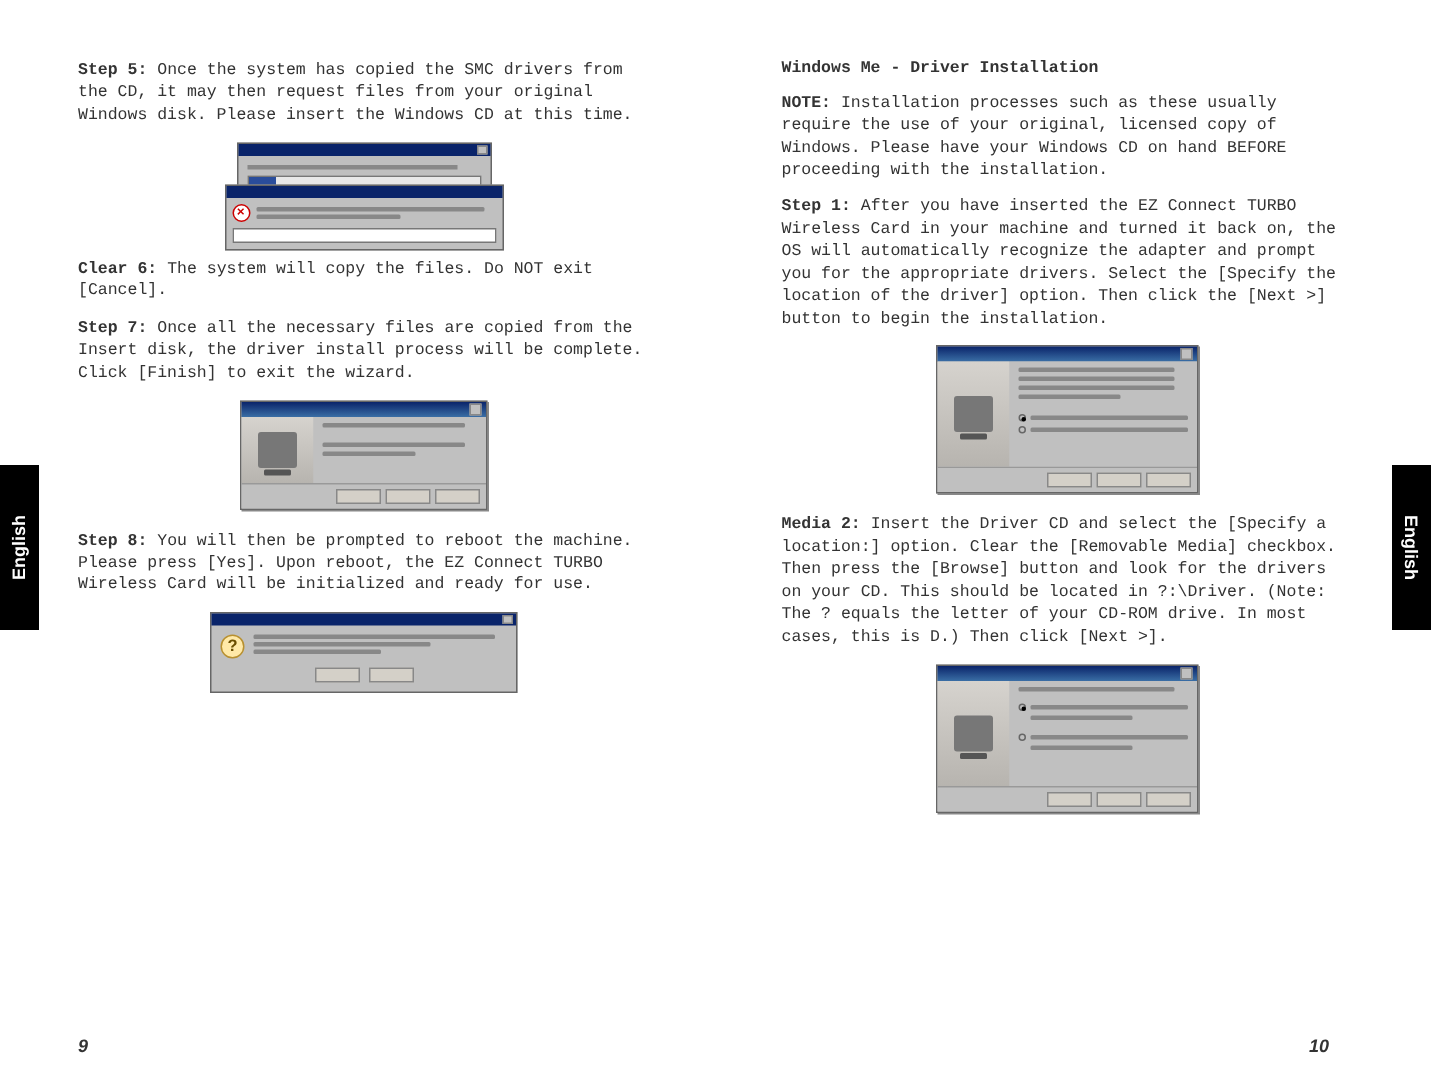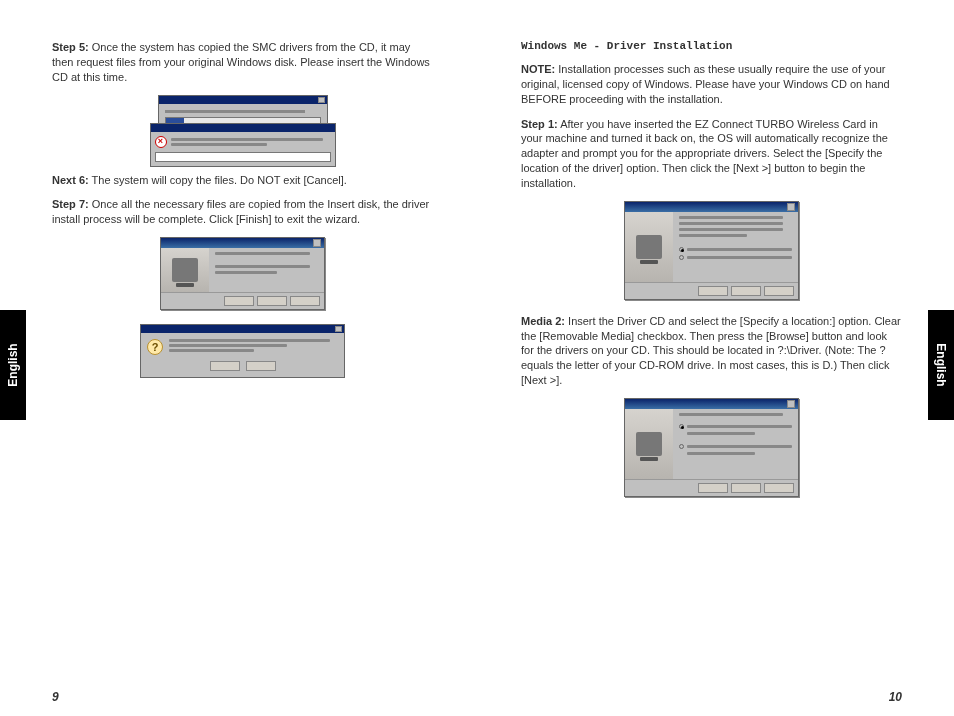--- a/index.html
+++ b/index.html
@@ -40,21 +40,21 @@
     font-size: 12px;
   }
   .side-tab span {
     transform: rotate(-90deg);
     white-space: nowrap;
   }
   .side-tab.left  { left: 0;  top: 310px; }
   .side-tab.right { right: 0; top: 310px; }
   .side-tab.right span { transform: rotate(90deg); }
 
-  p { margin-bottom: 10px; line-height: 1.35; }
+  p { margin-bottom: 10px; line-height: 1.35; font-family: Liberation Mono, monospace; }
   strong { font-weight: bold; }
 
   .section-title { font-weight: bold; margin-bottom: 10px; font-size: 11px; font-family: Liberation Mono, monospace; }
 
   .shot {
     display: flex;
     justify-content: center;
     margin: 8px 0 14px 0;
   }
 
@@ -160,21 +160,21 @@
 
   .pagenum{
     position:absolute;
     bottom:12px;
     font-style:italic;
     font-weight:bold;
     font-size:12px;
     color:#333;
   }
   .pagenum.left{ left:52px; }
-  .pagenum.right{ right:52px; }
+  .pagenum.right{ right:68px; }
 </style>
 </head>
 <body>
 
 <div class="spread">
 
   <div class="page left">
     <div class="side-tab left">
       <span>English</span>
     </div>
@@ -205,21 +205,21 @@
               <div class="line" style="width:95%"></div>
               <div class="line" style="width:60%"></div>
             </div>
           </div>
           <div class="field"></div>
         </div>
       </div>
     </div>
 
     <p style="margin-top:18px;">
-      <strong>Next 6:</strong>
+      <strong>Clear 6:</strong>
       <span>The system will copy the files. Do NOT exit [Cancel].</span>
     </p>
 
     <p>
       <strong>Step 7:</strong>
       <span>Once all the necessary files are copied from the Insert disk, the driver install process will be complete. Click [Finish] to exit the wizard.</span>
     </p>
 
     <div class="shot">
       <div class="wizard sm short">
@@ -239,20 +239,24 @@
           </div>
         </div>
         <div class="btnrow">
           <div class="btn"></div>
           <div class="btn"></div>
           <div class="btn"></div>
         </div>
       </div>
     </div>
 
+    <p>
+      <strong>Step 8:</strong>
+      <span>You will then be prompted to reboot the machine. Please press [Yes]. Upon reboot, the EZ Connect TURBO Wireless Card will be initialized and ready for use.</span>
+    </p>
 
     <div class="shot">
       <div class="prompt">
         <div class="titlebar">
             <div class="x"></div>
           </div>
         <div class="row">
           <div class="qicn">?</div>
           <div class="msg">
             <div class="line" style="width:95%"></div>

